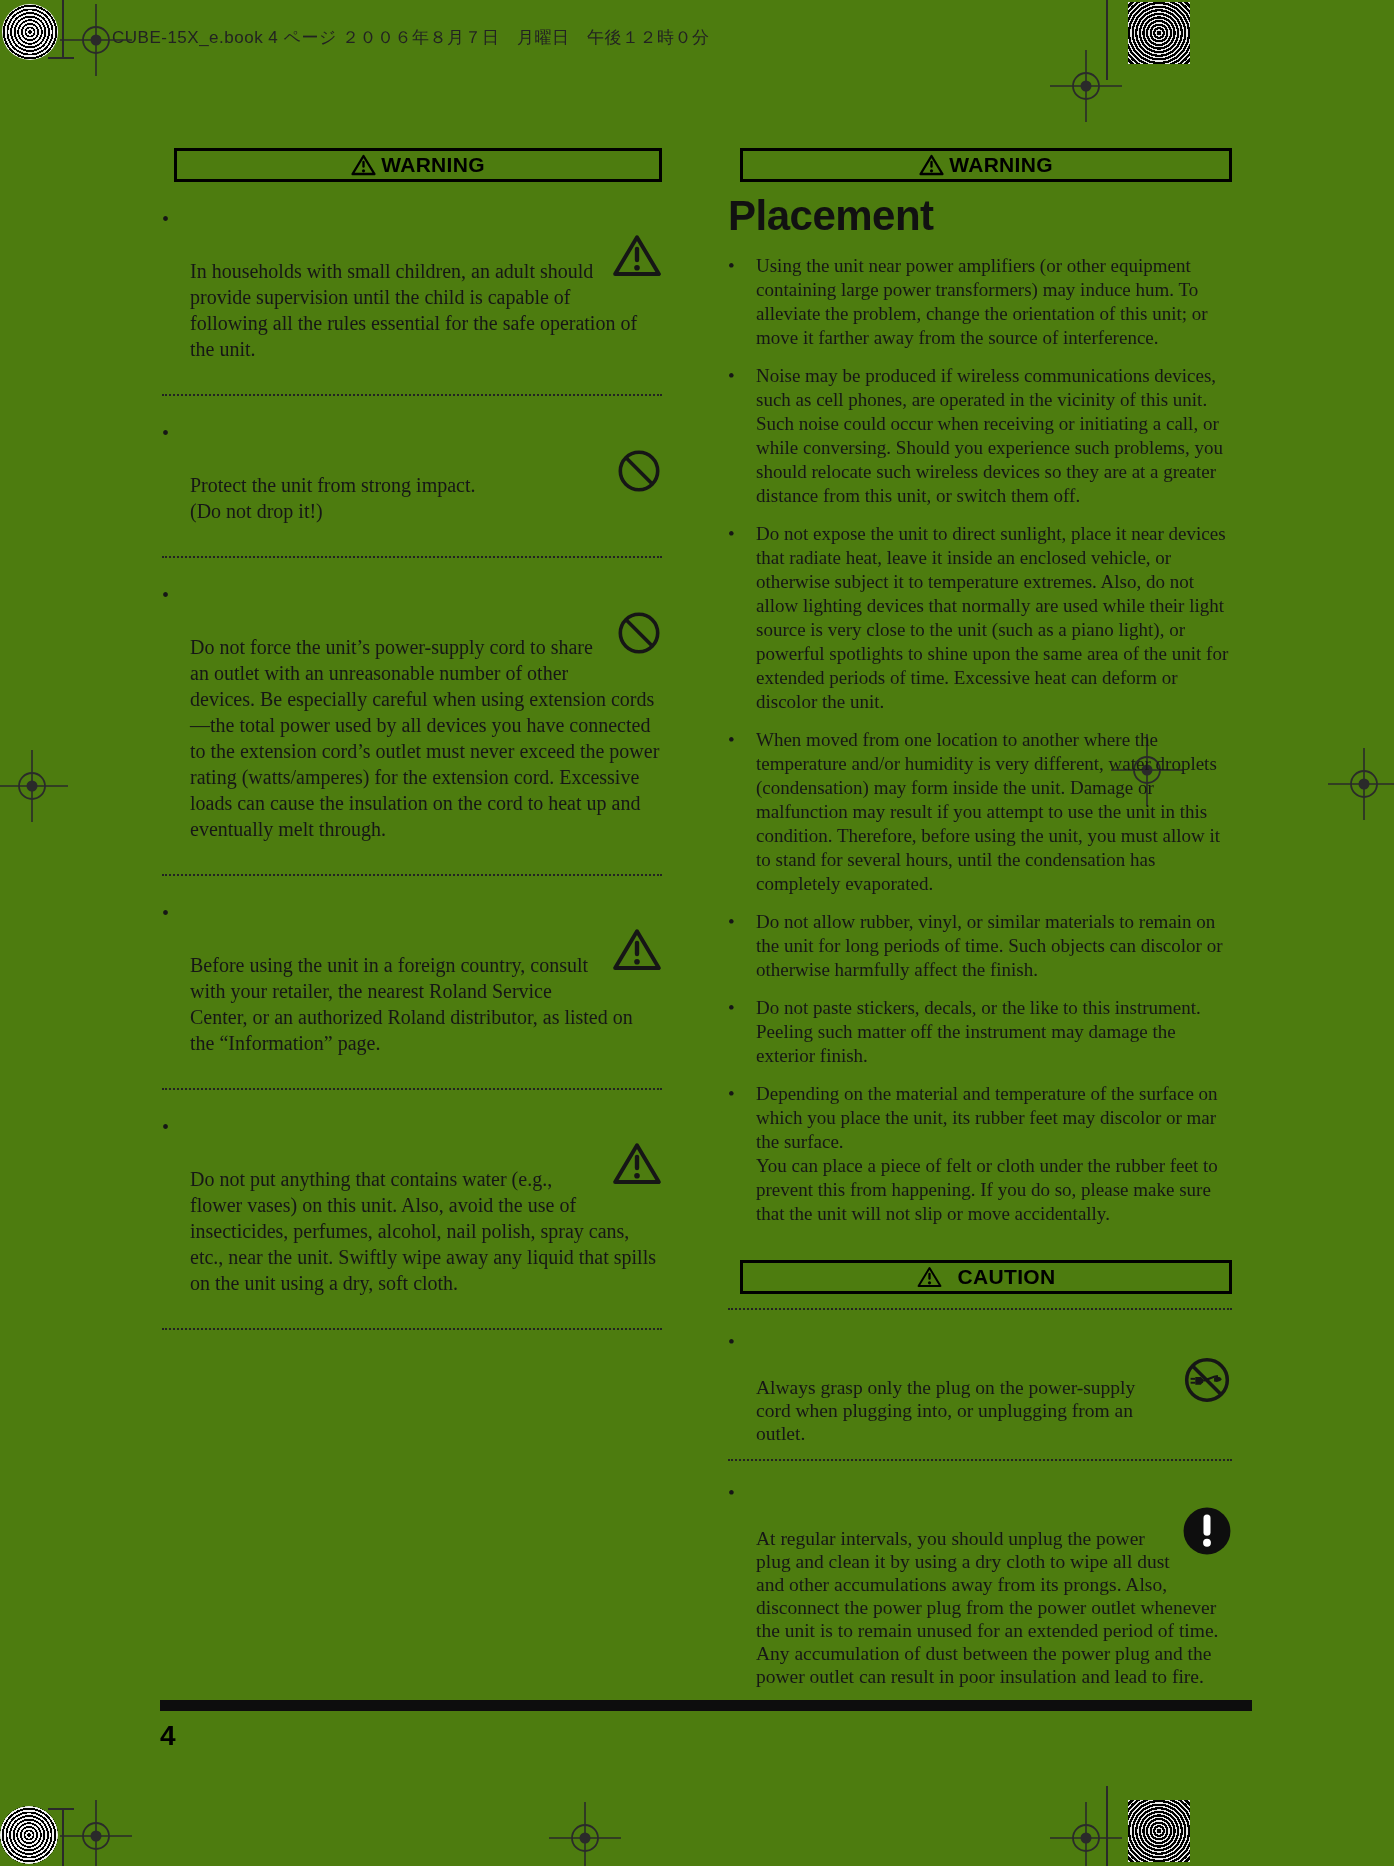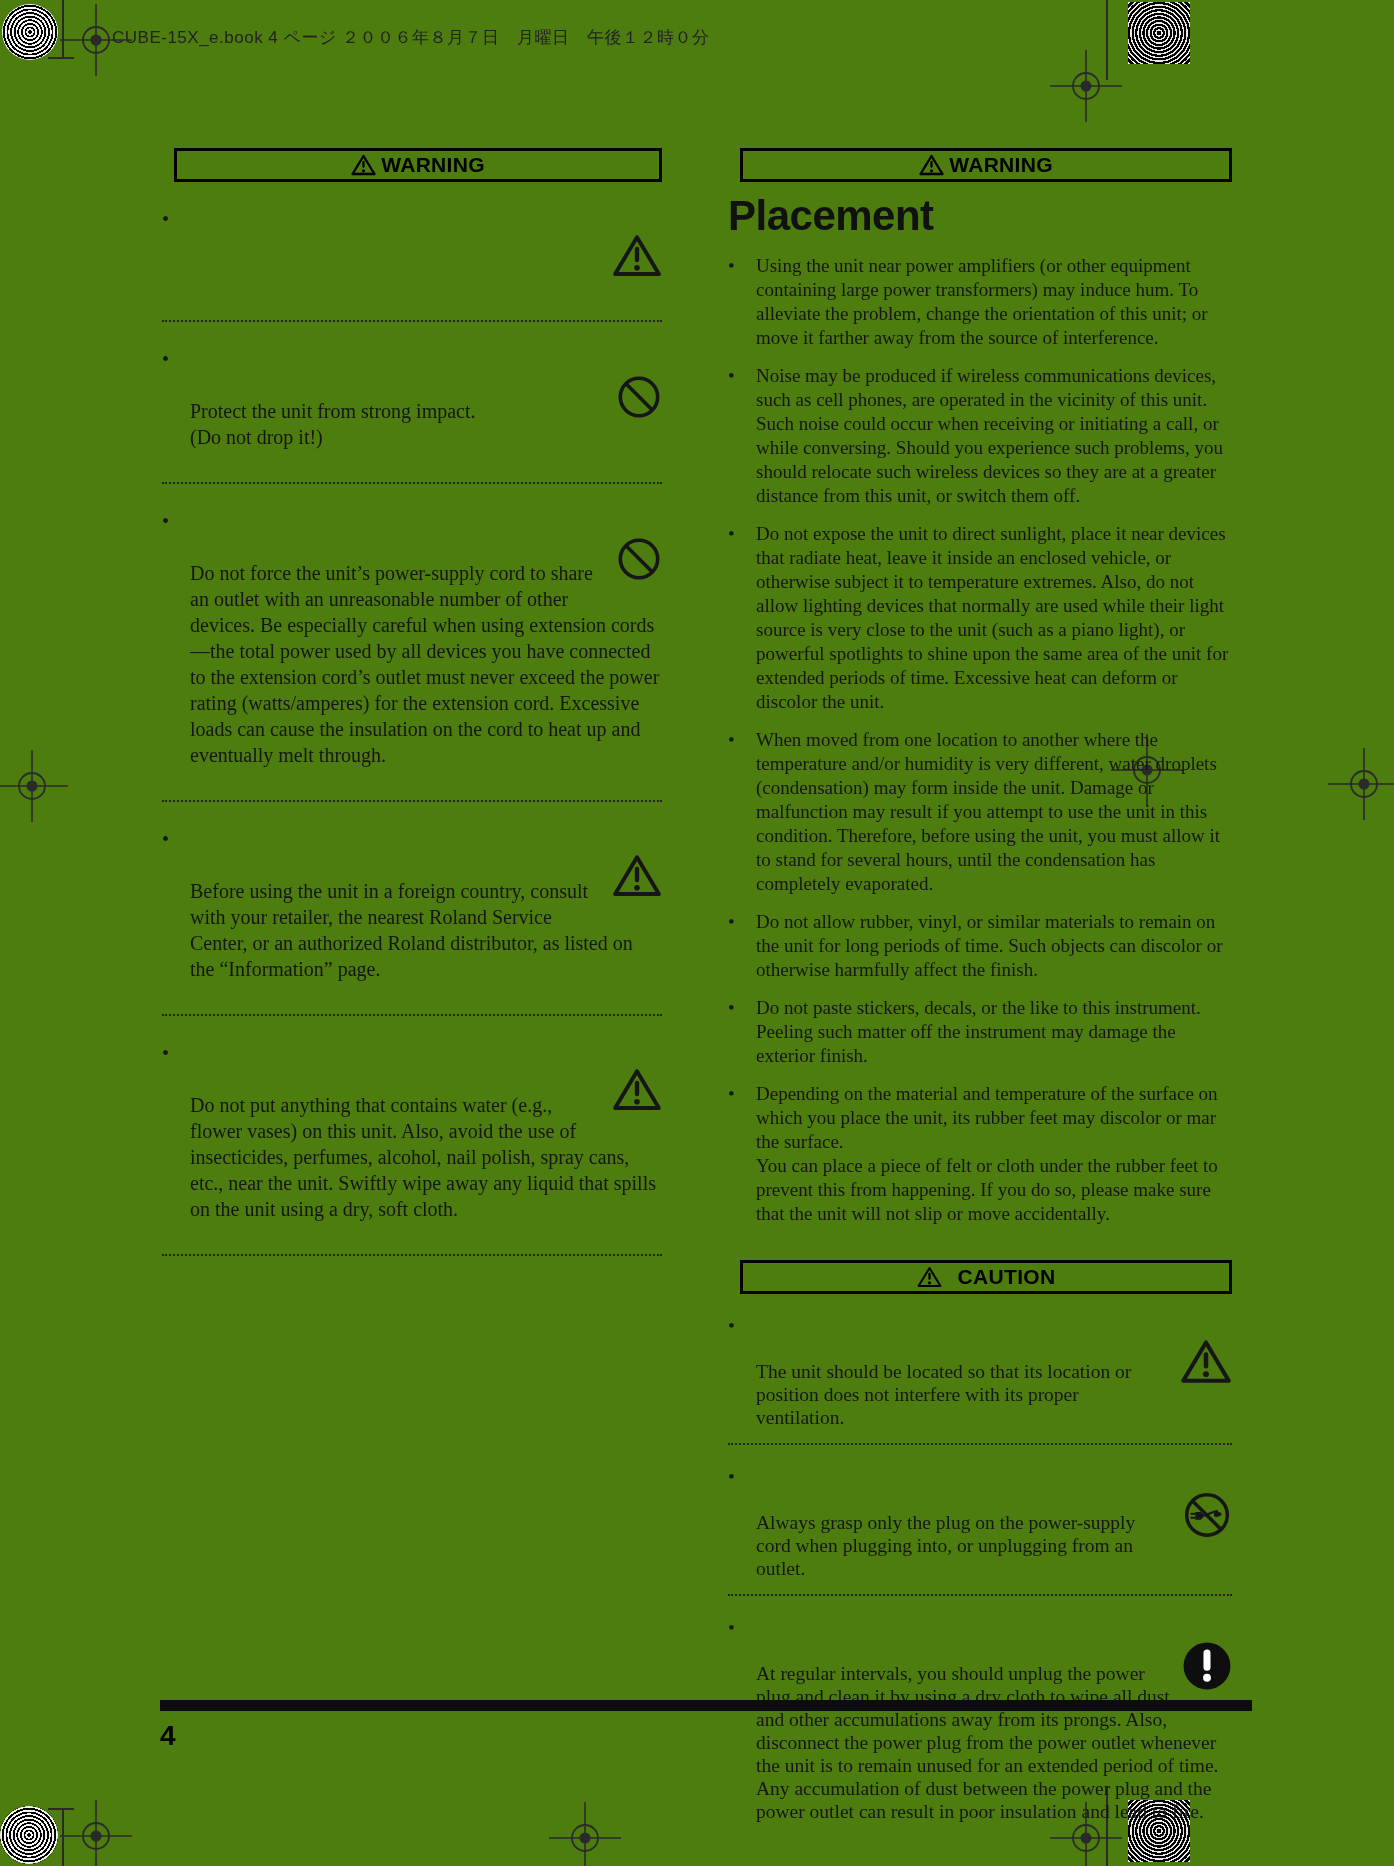--- a/index.html
+++ b/index.html
@@ -158,20 +158,21 @@
     </div>
 
     <div class="item">
       <span class="bullet-cell"></span>
       <div class="txt">
         <span class="icon-right"><svg viewBox="0 0 64 56" width="50" height="44">
               <path d="M32 4 L60 51 H4 Z" fill="none" stroke="#161616" stroke-width="5" stroke-linejoin="round"></path>
               <rect x="29.2" y="16" width="5.6" height="20" rx="2.8" fill="#161616"></rect>
               <circle cx="32" cy="43" r="3.6" fill="#161616"></circle>
             </svg></span>
+        <span>In households with small children, an adult should provide supervision until the child is capable of following all the rules essential for the safe operation of the unit.</span>
       </div>
     </div>
     <div class="dotted"></div>
 
     <div class="item">
       <span class="bullet-cell"></span>
       <div class="txt">
         <span class="icon-right"><svg viewBox="0 0 64 64" width="46" height="46">
               <circle cx="32" cy="32" r="26" fill="none" stroke="#161616" stroke-width="5"></circle>
               <line x1="14" y1="13.5" x2="50.5" y2="50" stroke="#161616" stroke-width="5"></line>
@@ -269,31 +270,20 @@
       <svg viewBox="0 0 64 56" width="25" height="22">
           <path d="M32 5 L60 51 H4 Z" fill="none" stroke="#000" stroke-width="5" stroke-linejoin="round"></path>
           <rect x="29" y="17" width="6" height="18" rx="3" fill="#000"></rect>
           <circle cx="32" cy="43" r="4" fill="#000"></circle>
         </svg>
       <span>CAUTION</span>
     </div>
 
     <div class="caution-list">
 
-      <div class="item">
-        <span class="bullet-cell"></span>
-        <div class="txt">
-          <span class="icon-right"><svg viewBox="0 0 64 56" width="52" height="46">
-                <path d="M32 4 L60 51 H4 Z" fill="none" stroke="#161616" stroke-width="5" stroke-linejoin="round"></path>
-                <rect x="29.2" y="16" width="5.6" height="20" rx="2.8" fill="#161616"></rect>
-                <circle cx="32" cy="43" r="3.6" fill="#161616"></circle>
-              </svg></span>
-          <span>The unit should be located so that its location or position does not interfere with its proper ventilation.</span>
-        </div>
-      </div>
       <div class="dotted"></div>
 
       <div class="item">
         <span class="bullet-cell"></span>
         <div class="txt">
           <span class="icon-right"><svg viewBox="0 0 64 64" width="50" height="50">
                 <circle cx="32" cy="32" r="26" fill="none" stroke="#161616" stroke-width="4.5"></circle>
                 <path d="M17 28 h7 l3 3 v4 l-3 3 h-7 z" fill="#161616"></path>
                 <line x1="11" y1="30.5" x2="17" y2="30.5" stroke="#161616" stroke-width="2.5"></line>
                 <line x1="11" y1="35.5" x2="17" y2="35.5" stroke="#161616" stroke-width="2.5"></line>

